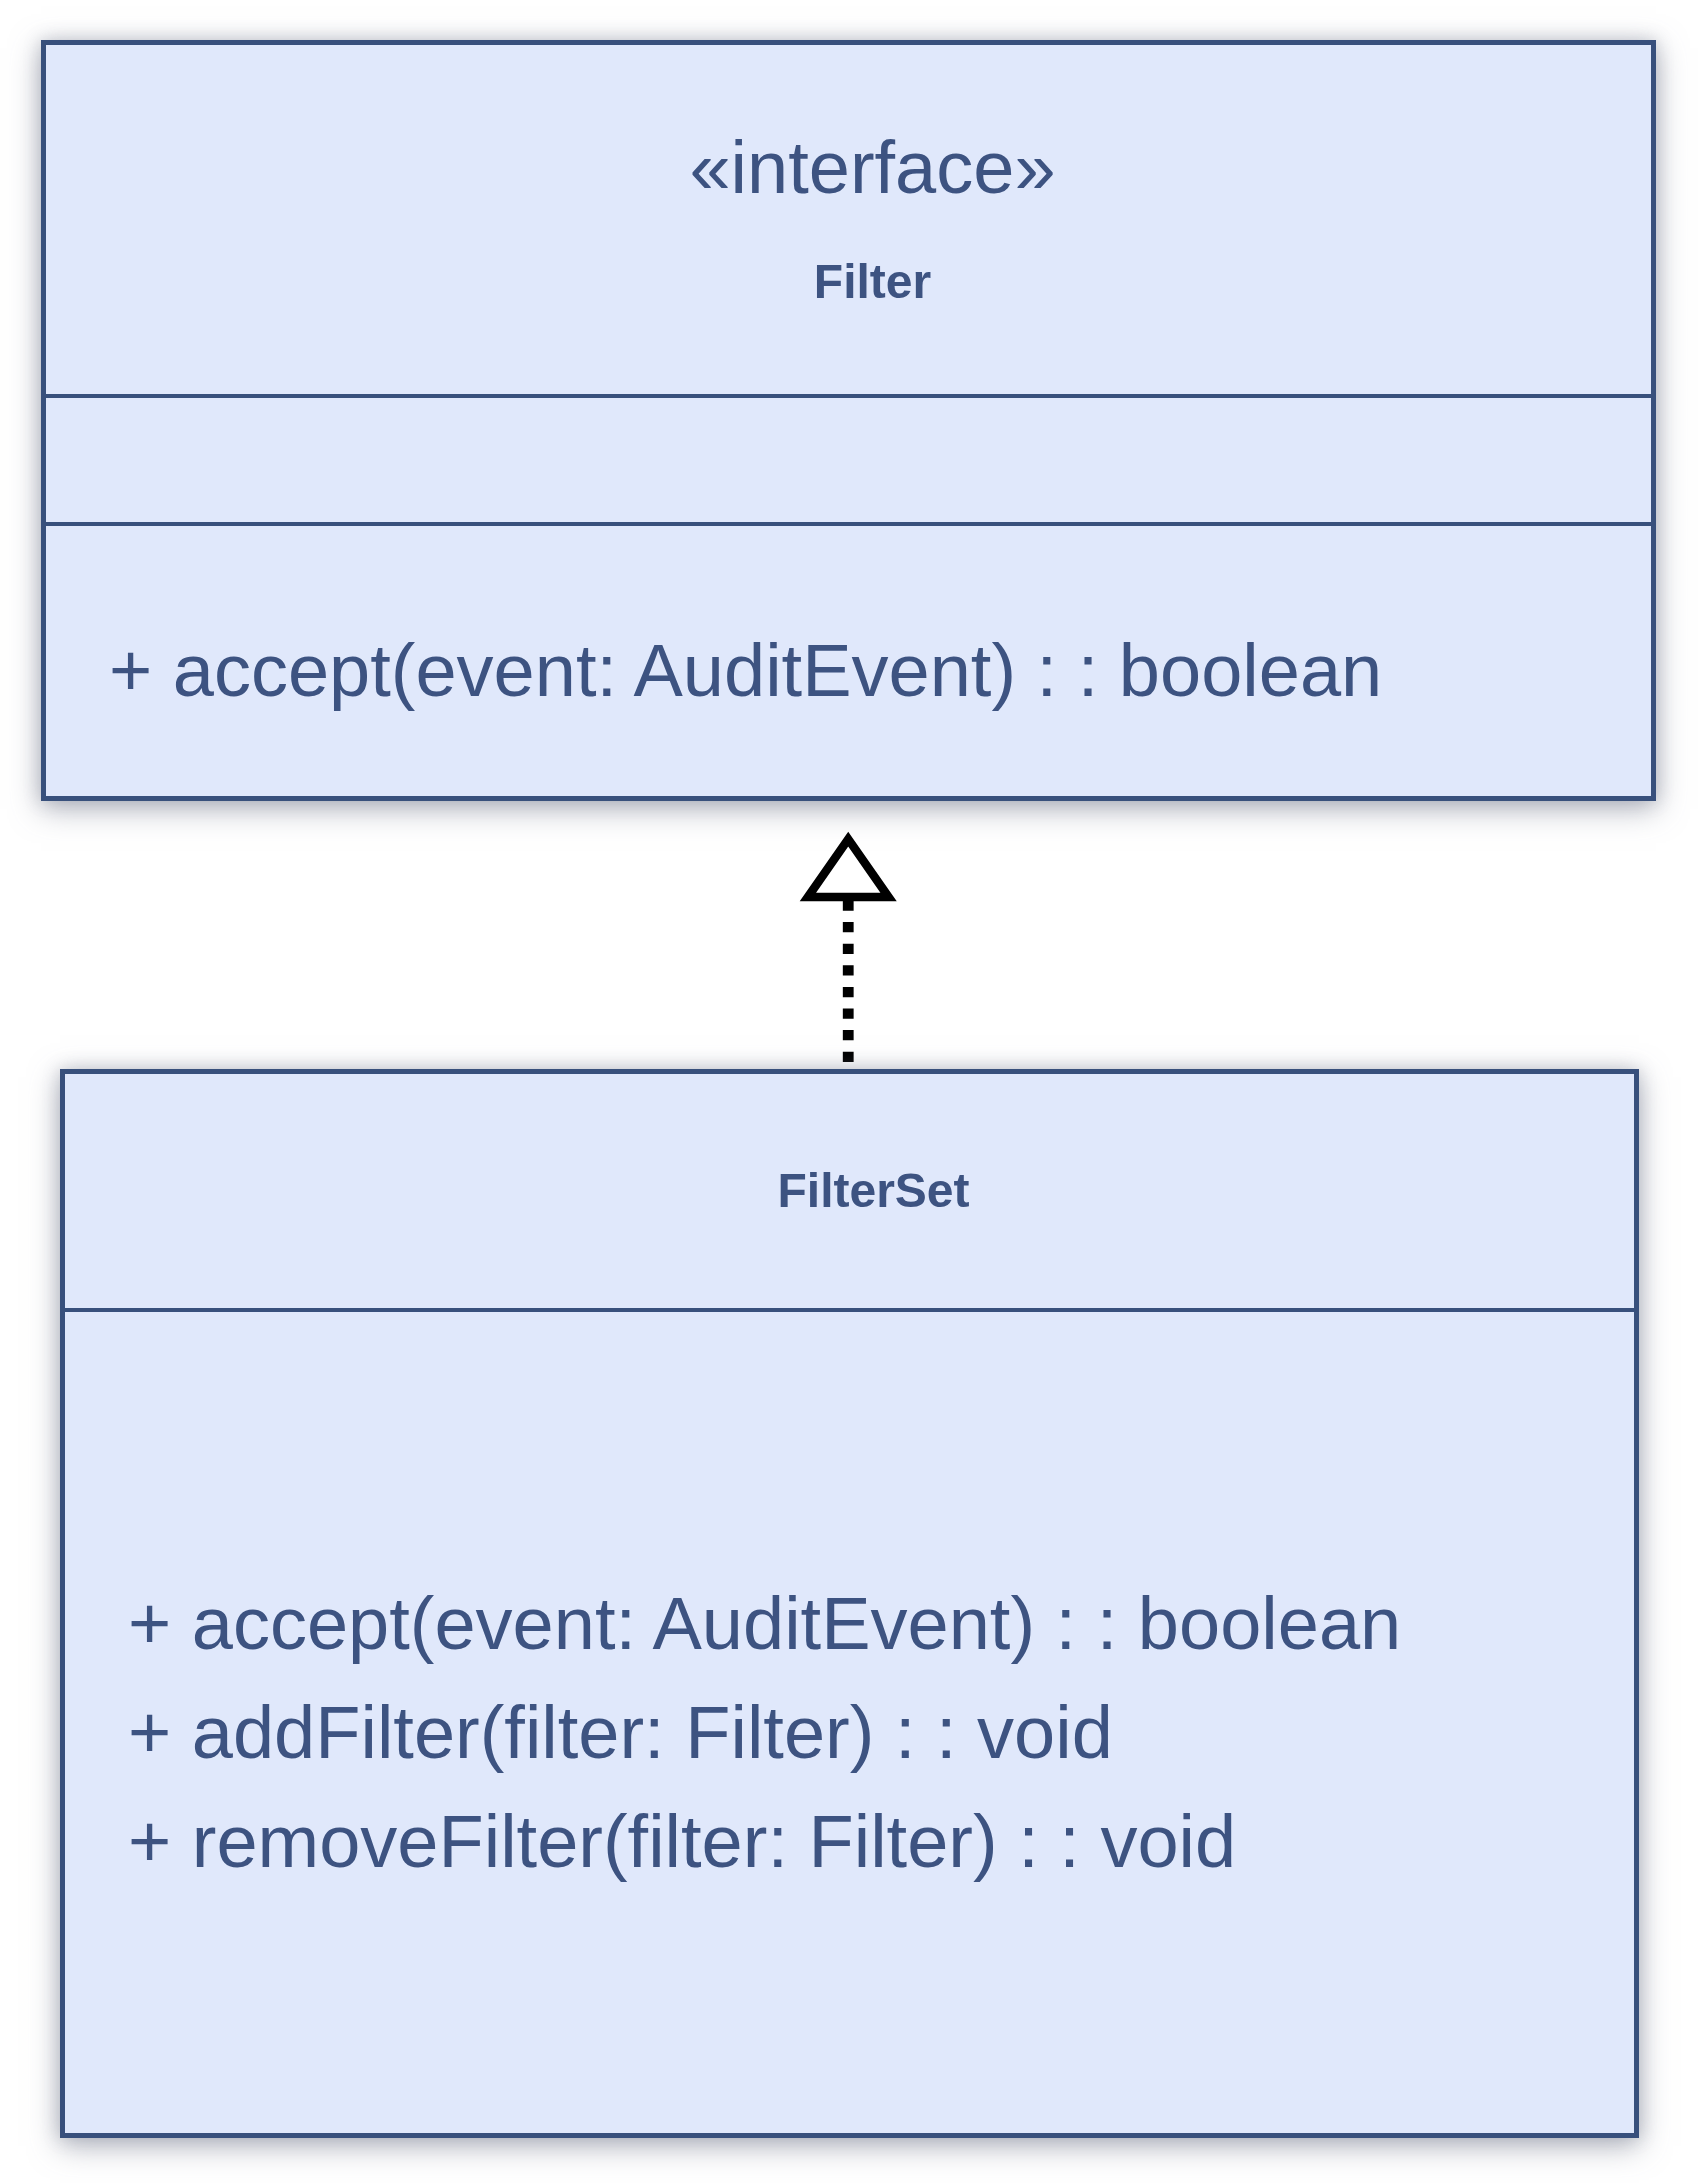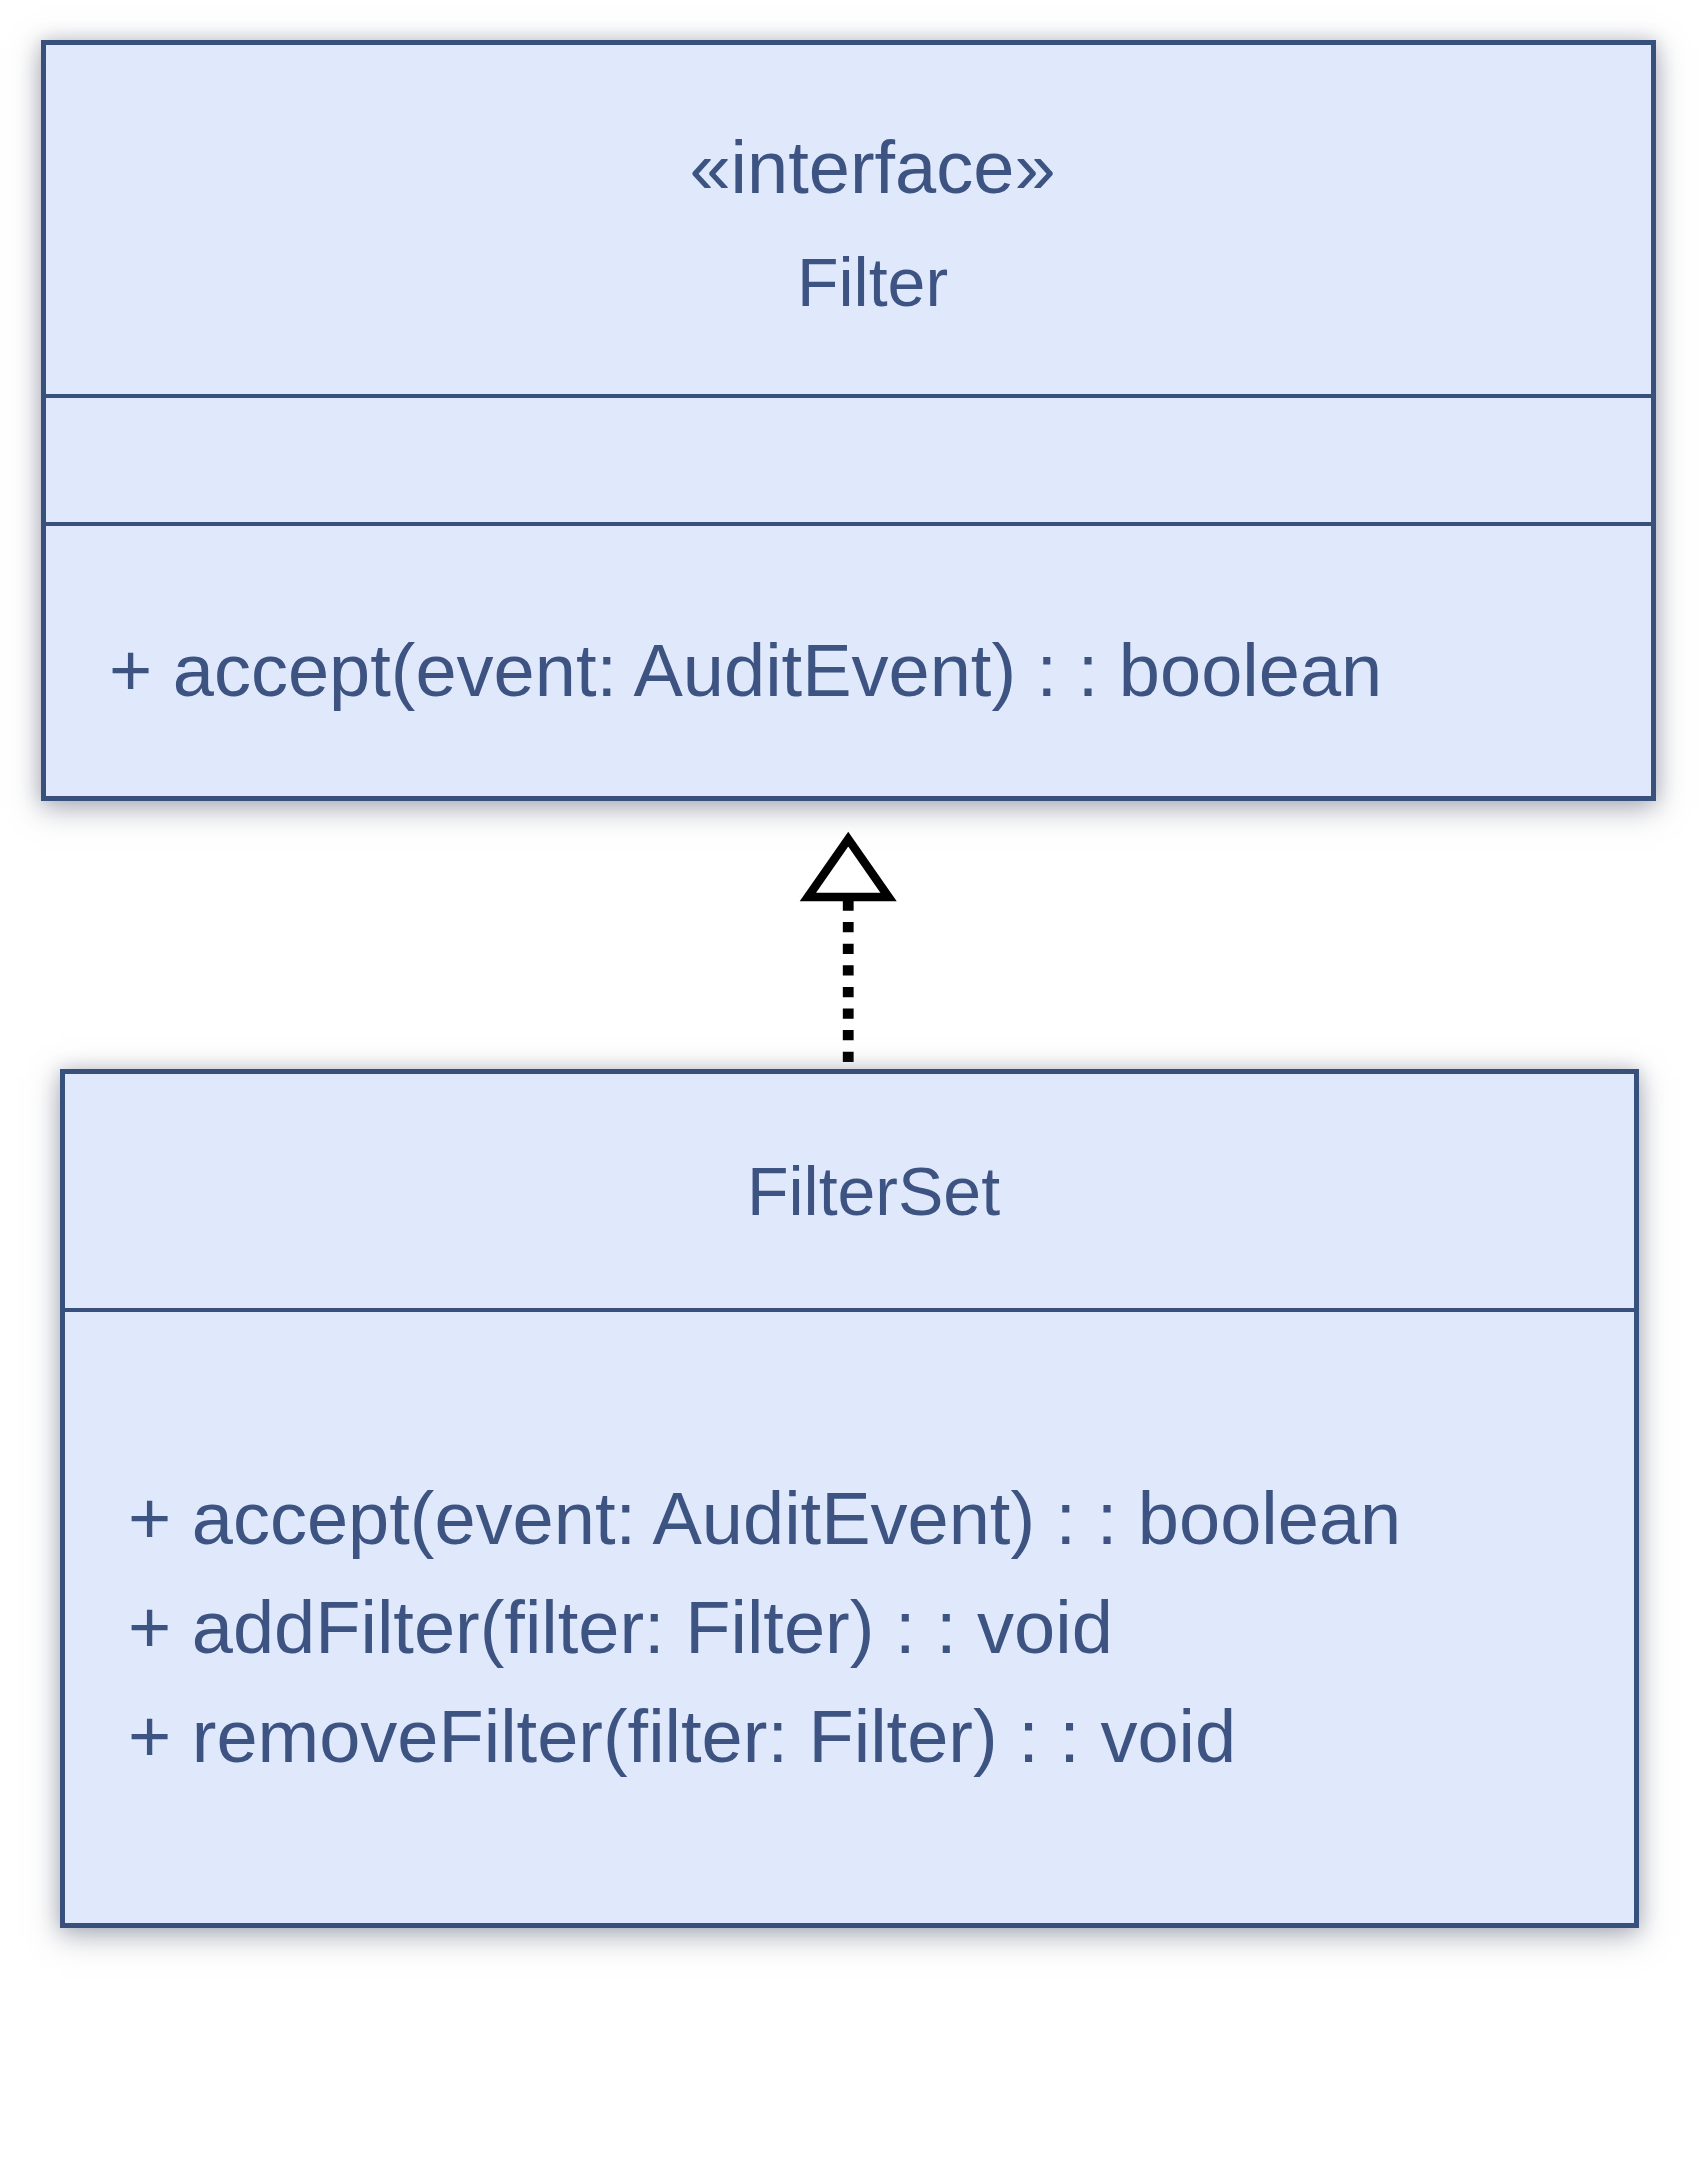--- a/index.html
+++ b/index.html
@@ -31,21 +31,21 @@
   #interface-box {
     left: 41px;
     top: 40px;
     width: 1615px;
     height: 761px;
   }
   #class-box {
     left: 60px;
     top: 1069px;
     width: 1579px;
-    height: 859px;
+    height: 1069px;
   }
   .compartment {
     box-sizing: border-box;
     display: flex;
     flex-direction: column;
     justify-content: center;
   }
   .divider-bottom {
     border-bottom: 4.5px solid #38507c;
     padding-left: 48px;
@@ -73,22 +73,22 @@
     padding-left: 63px;
     margin-top: 19px;
   }
   .stereotype-line {
     font-size: 74px;
     font-weight: 400;
     line-height: 114px;
     white-space: nowrap;
   }
   .class-name-line {
-    font-size: 68px;
-    font-weight: 400;
+    font-size: 48px;
+    font-weight: 700;
     line-height: 114px;
     white-space: nowrap;
   }
   .member-line {
     font-size: 74px;
     font-weight: 400;
     line-height: 109px;
     white-space: nowrap;
   }
   .attr-line {

